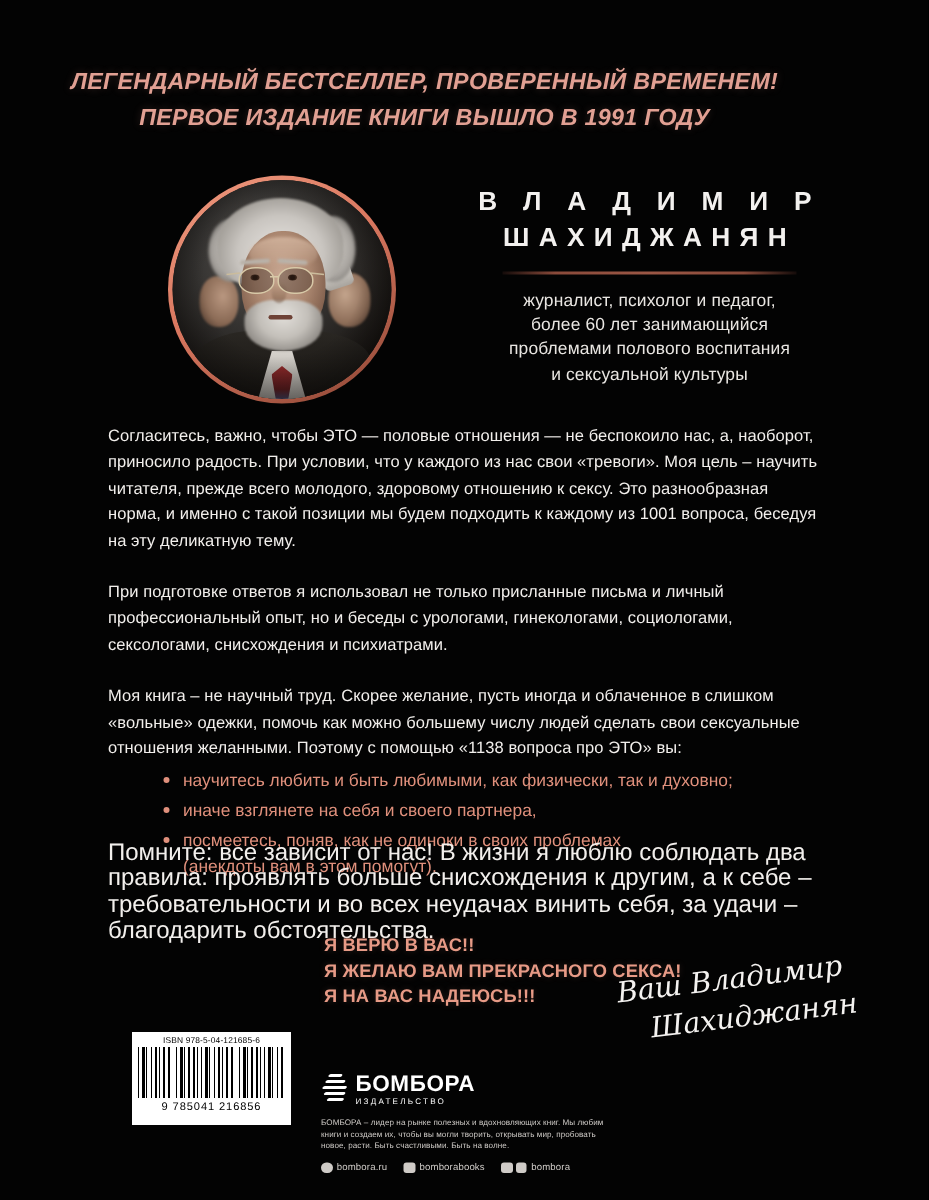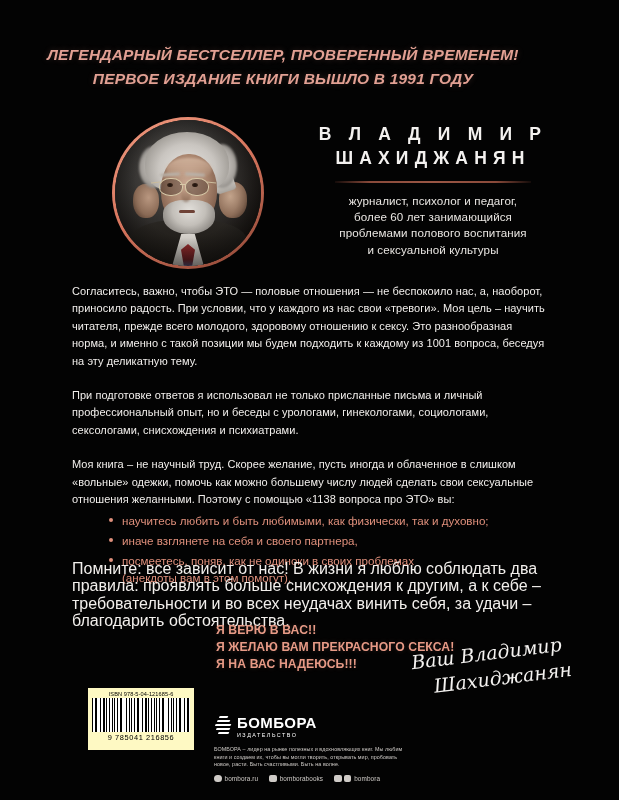--- a/index.html
+++ b/index.html
@@ -349,21 +349,21 @@
     padding-left: 24px;
   }
 
   
   .barcode-box {
     position: absolute;
     left: 88px;
     top: 688px;
     width: 106px;
     height: 62px;
-    background: #fef9c3;
+    background: #ffffff;
     padding: 3px 4px 2px 4px;
     box-sizing: border-box;
   }
   .isbn-text {
     color: #000;
     font-size: 5.6px;
     text-align: center;
     letter-spacing: 0.1px;
     font-family: "Liberation Sans", sans-serif;
     margin-bottom: 1px;

